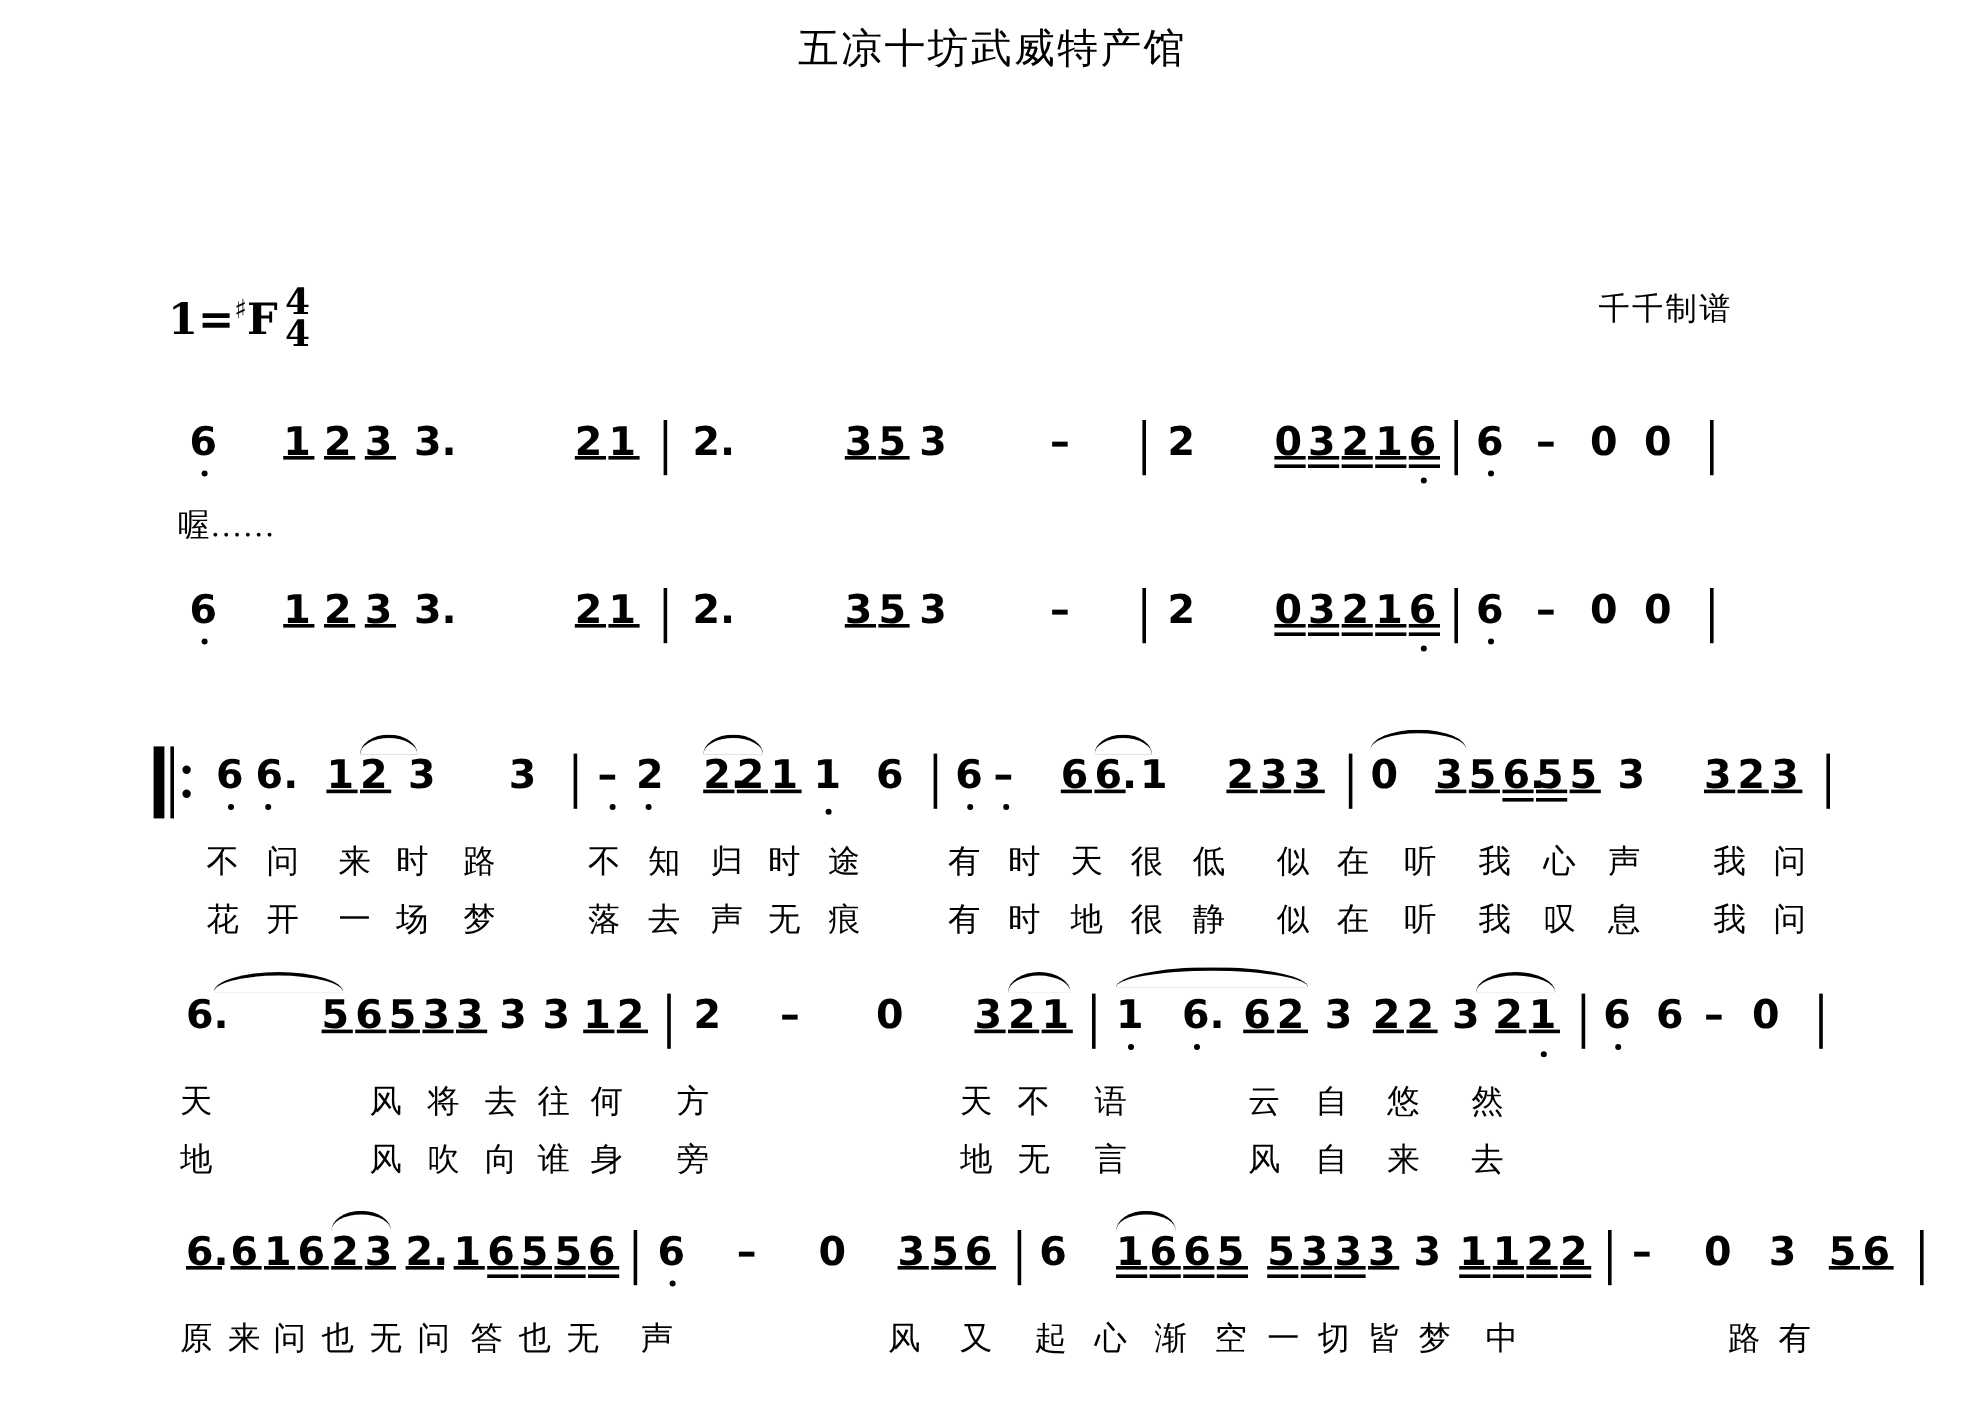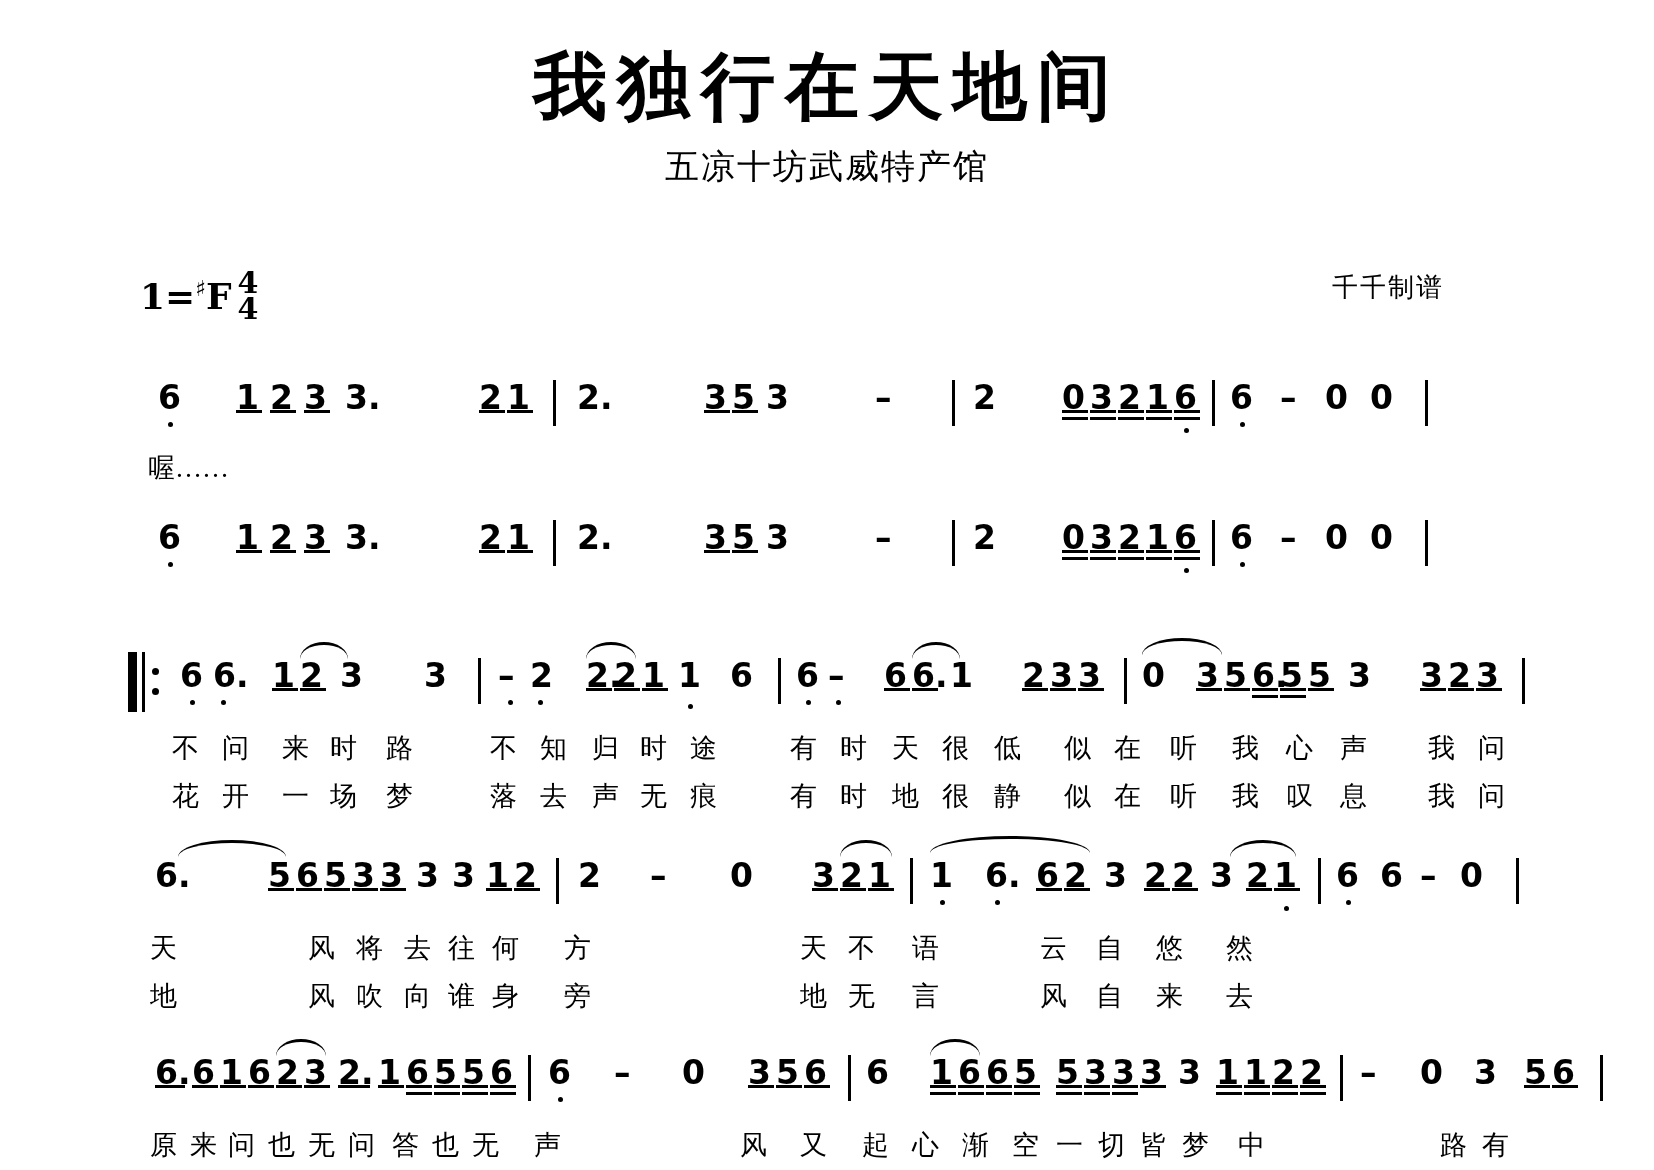--- a/index.html
+++ b/index.html
@@ -149,21 +149,20 @@
     position: absolute; left: 24px; width: 7px; height: 7px; border-radius: 50%; background: #000;
   }
   .repeat-start .d1 { top: 16px; }
   .repeat-start .d2 { top: 36px; }
 </style>
 </head>
 <body>
 
 <div class="sheet">
 
-  <div class="title">我独行在天地间</div>
   <div class="subtitle">五凉十坊武威特产馆</div>
   <div class="credit">千千制谱</div>
 
   <div class="keysig">
     <span class="k-1">1=</span>
       <span class="k-sharp">♯</span>
       <span class="k-f">F</span>
     <span class="k-time">
       <span class="num">4</span>
       <span class="den">4</span>

